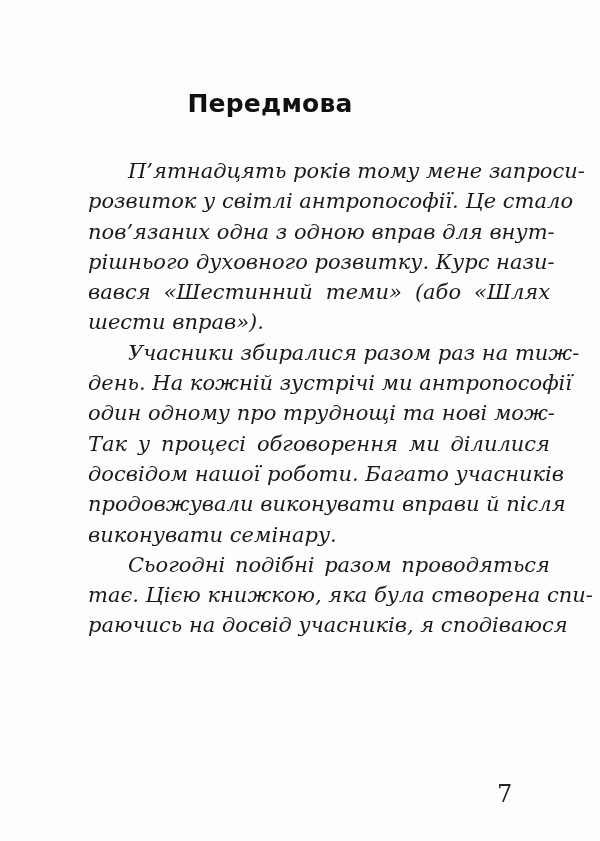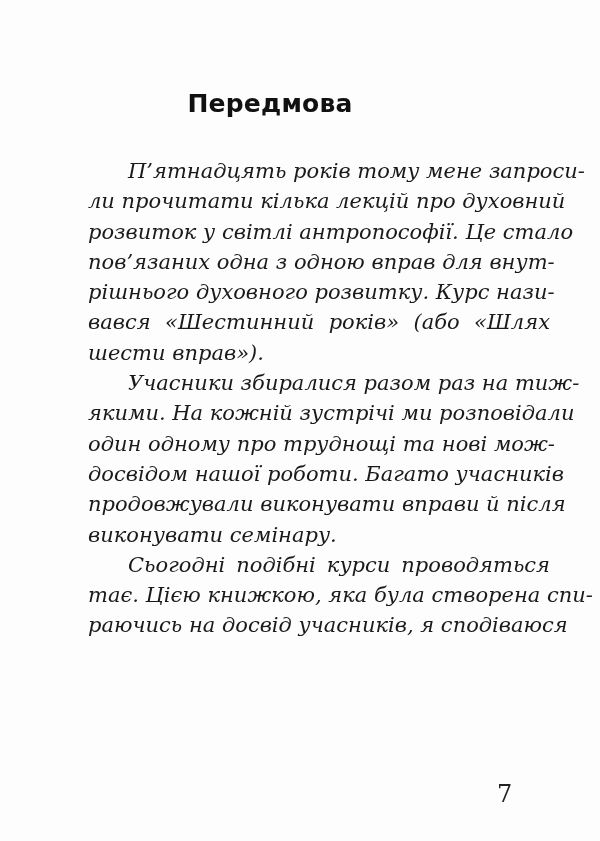--- a/index.html
+++ b/index.html
@@ -60,32 +60,32 @@
     }
   </style>
 </head>
 <body>
 
 <h1 class="page-title">Передмова</h1>
 
 <div class="body-text">
 
   <span class="line indent">П’ятнадцять років тому мене запроси-</span>
-  <span class="line">ли прочитати кілька лекцій про духовний</span>
   <span class="line">розвиток у світлі антропософії. Це стало</span>
   <span class="line">пов’язаних одна з одною вправ для внут-</span>
   <span class="line">рішнього духовного розвитку. Курс нази-</span>
-  <span class="line">вався «Шестинний років» (або «Шлях</span>
+  <span class="line">вався «Шестинний теми» (або «Шлях</span>
   <span class="line last">шести вправ»).</span>
 
   <span class="line indent">Учасники збиралися разом раз на тиж-</span>
-  <span class="line">якими. На кожній зустрічі ми розповідали</span>
+  <span class="line">день. На кожній зустрічі ми антропософії</span>
   <span class="line">один одному про труднощі та нові мож-</span>
+  <span class="line">Так у процесі обговорення ми ділилися</span>
   <span class="line">досвідом нашої роботи. Багато учасників</span>
   <span class="line">продовжували виконувати вправи й після</span>
   <span class="line last">виконувати семінару.</span>
 
-  <span class="line indent">Сьогодні подібні курси проводяться</span>
+  <span class="line indent">Сьогодні подібні разом проводяться</span>
   <span class="line">тає. Цією книжкою, яка була створена спи-</span>
   <span class="line">раючись на досвід учасників, я сподіваюся</span>
 </div>
 
 <div class="page-number">7</div>
 
 </body></html>

